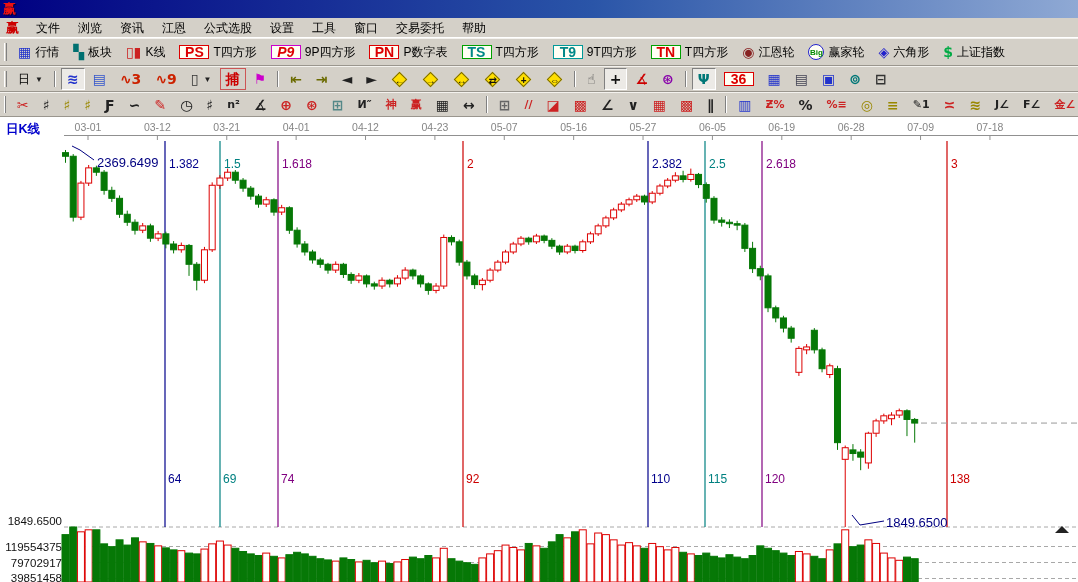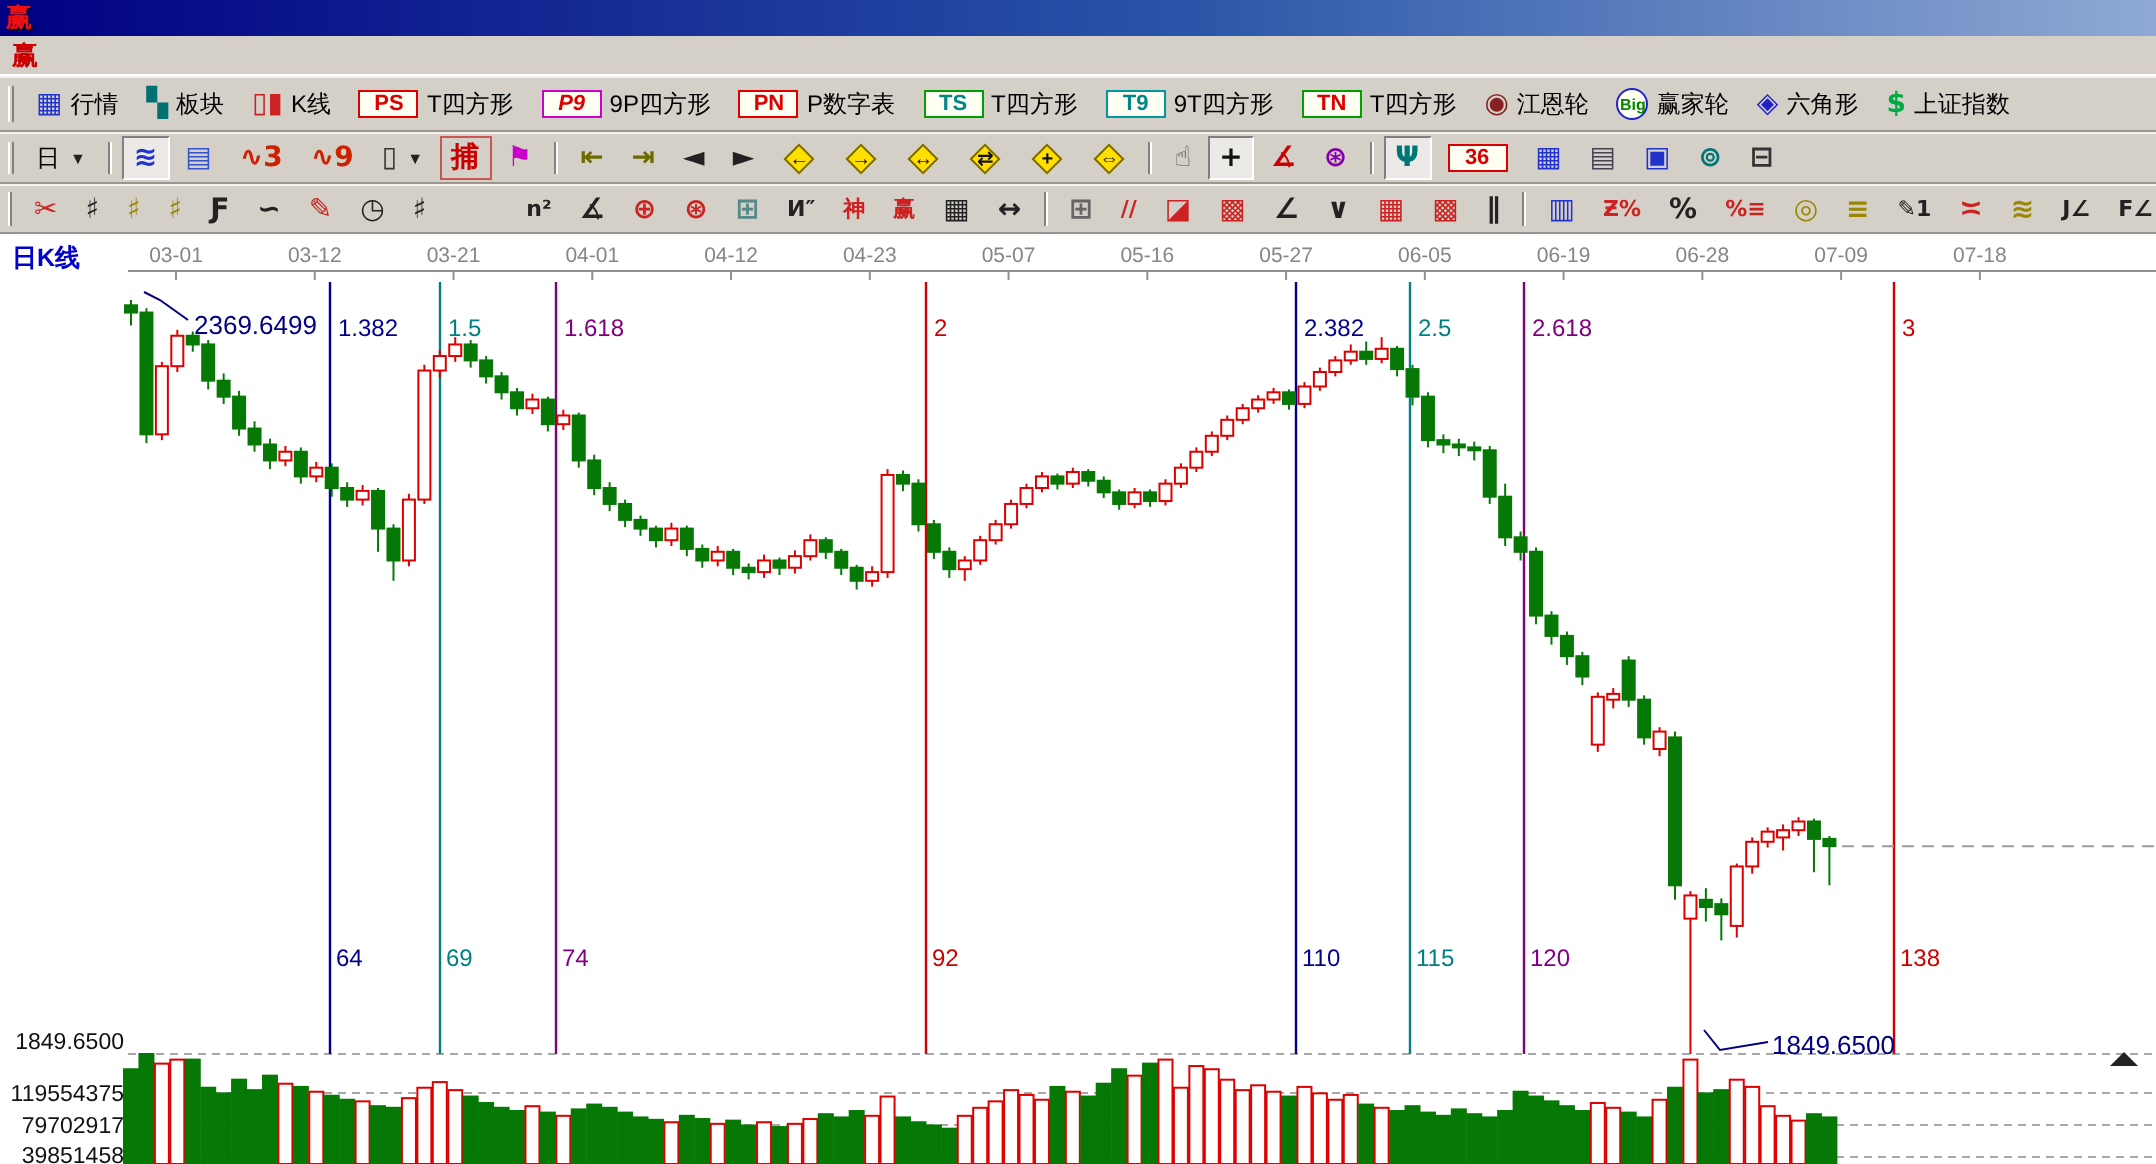--- a/index.html
+++ b/index.html
@@ -14,37 +14,38 @@
   #toolbar-main { height:28px; }
   #toolbar-view { height:26px; }
   #toolbar-draw { height:25px; }
   .grip { width:3px; height:70%; border-left:1px solid #fff; border-right:1px solid #808080; margin:0 4px 0 2px; }
   .tb-divider { width:2px; height:70%; border-left:1px solid #808080; border-right:1px solid #fff; margin:0 4px; }
   .tb-btn { display:inline-flex; align-items:center; gap:4px; height:22px; padding:1px 5px; margin:0 1px; font-size:12px; color:#000; border:1px solid transparent; cursor:default; }
   .tb-btn.pressed { border-color:#808080 #fff #fff #808080; background:#eceae6; }
   .tb-btn.framed { border-color:#cc5555; }
   .glyph { font-size:14px; line-height:14px; font-weight:bold; font-family:"DejaVu Sans","Liberation Sans",sans-serif; }
   .glyph.sm { font-size:11px; font-weight:bold; }
-  .badge { display:inline-flex; align-items:center; justify-content:center; width:30px; height:14px; font-size:11px; font-weight:bold; background:#fffff4; }
+  .badge { display:inline-flex; align-items:center; justify-content:center; width:30px; height:14px; font-size:14px; font-weight:bold; background:#fffff4; }
   .badge.round { border-radius:50%; width:16px; height:16px; font-size:8px; }
   .dd { font-size:8px; color:#222; margin-left:1px; }
   .dia { width:11px; height:11px; background:#ffdf00; border:1px solid #7a6a00; transform:rotate(45deg); display:inline-block; position:relative; margin:2px 3px; }
   .dia span { position:absolute; left:50%; top:50%; transform:translate(-50%,-52%) rotate(-45deg); font-size:10px; font-weight:bold; color:#111; }
   #chart-wrap { position:relative; width:1078px; height:465px; background:#ffffff; }
   svg text { font-family:"Liberation Sans","DejaVu Sans",sans-serif; }
 </style>
 </head>
 <body>
 
 <div class="titlebar">
   <span class="logo">赢</span>
 </div>
 
 <div class="menubar">
   <span class="logo">赢</span>
+  <span id="menu-items"><span class="menu-item">文件</span><span class="menu-item">浏览</span><span class="menu-item">资讯</span><span class="menu-item">江恩</span><span class="menu-item">公式选股</span><span class="menu-item">设置</span><span class="menu-item">工具</span><span class="menu-item">窗口</span><span class="menu-item">交易委托</span><span class="menu-item">帮助</span></span>
 </div>
 
 <div class="toolbar" id="toolbar-main">
   <span class="grip"></span>
 <span class="tb-btn">
       <span class="glyph" style="color: rgb(34, 51, 204);">▦</span>
       <span>行情</span>
     </span>
     <span class="tb-btn">
       <span class="glyph" style="color: rgb(0, 112, 112);">▚</span>
@@ -226,21 +227,21 @@
     <span class="tb-btn">
       <span class="glyph" style="color: rgb(204, 34, 34);">✎</span>
     </span>
     <span class="tb-btn">
       <span class="glyph" style="color: rgb(34, 34, 34);">◷</span>
     </span>
     <span class="tb-btn">
       <span class="glyph" style="color: rgb(34, 34, 34);">♯</span>
     </span>
     <span class="tb-btn">
-      <span class="glyph sm" style="color: rgb(34, 34, 34); margin-left: 36px;">n²</span>
+      <span class="glyph sm" style="color: rgb(34, 34, 34);">n²</span>
     </span>
     <span class="tb-btn">
       <span class="glyph" style="color: rgb(34, 34, 34);">∡</span>
     </span>
     <span class="tb-btn">
       <span class="glyph" style="color: rgb(204, 34, 34);">⊕</span>
     </span>
     <span class="tb-btn">
       <span class="glyph" style="color: rgb(204, 34, 34);">⊛</span>
     </span>

